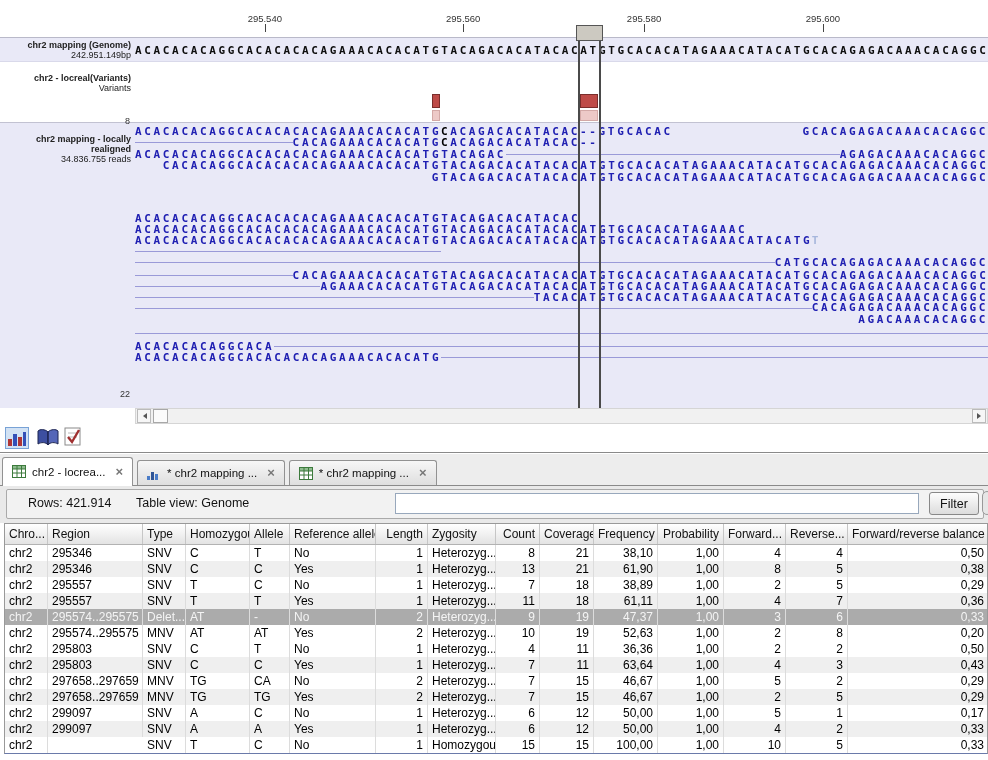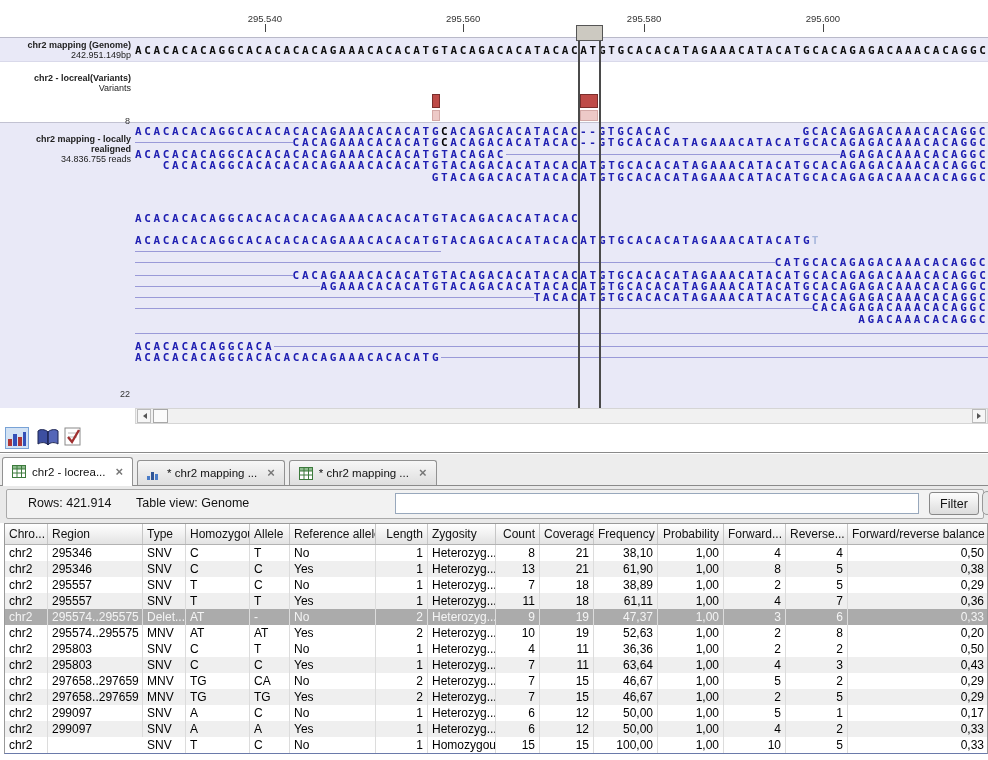--- a/index.html
+++ b/index.html
@@ -123,27 +123,27 @@
     <span class="seq mm" style="left: 440.976px; top: 126px;">C</span>
     <span class="seq" style="left: 450.248px; top: 126px;">ACAGACACATACAC</span>
     <span class="seq" style="left: 580.056px; top: 126px;">--</span>
     <span class="seq" style="left: 598.6px; top: 126px;">GTGCACAC</span>
     <span class="seq" style="left: 802.584px; top: 126px;">GCACAGAGACAAACACAGGC</span>
     <div class="pairline" style="left: 135px; width: 157.624px; top: 142px;"></div>
     <span class="seq" style="left: 292.624px; top: 137px;">CACAGAAACACACATG</span>
     <span class="seq mm" style="left: 440.976px; top: 137px;">C</span>
     <span class="seq" style="left: 450.248px; top: 137px;">ACAGACACATACAC</span>
     <span class="seq" style="left: 580.056px; top: 137px;">--</span>
-    <span class="seq" style="left: 598.6px; top: 137px;">GTGCACACATAGAAACATACATGCACAGAGACAAACACAGGC</span>
     <div class="pairline" style="left: 505.88px; width: 333.792px; top: 154px;"></div>
     <span class="seq" style="left: 135px; top: 149px;">ACACACACAGGCACACACACAGAAACACACATGTACAGAC</span>
     <span class="seq" style="left: 839.672px; top: 149px;">AGAGACAAACACAGGC</span>
     <span class="seq" style="left: 162.816px; top: 160px;">CACACAGGCACACACACAGAAACACACATGTACAGACACATACACATGTGCACACATAGAAACATACATGCACAGAGACAAACACAGGC</span>
     <span class="seq" style="left: 431.704px; top: 172px;">GTACAGACACATACACATGTGCACACATAGAAACATACATGCACAGAGACAAACACAGGC</span>
     <span class="seq" style="left: 135px; top: 213px;">ACACACACAGGCACACACACAGAAACACACATGTACAGACACATACAC</span>
+    <span class="seq" style="left: 135px; top: 224px;">ACACACACAGGCACACACACAGAAACACACATGTACAGACACATACACATGTGCACACATAGAAAC</span>
     <span class="seq" style="left: 135px; top: 235px;">ACACACACAGGCACACACACAGAAACACACATGTACAGACACATACACATGTGCACACATAGAAACATACATG</span>
     <span class="seq faint" style="left: 811.856px; top: 235px;">T</span>
     <div class="pairline" style="left: 135px; width: 305.976px; top: 251px;"></div>
     <div class="pairline" style="left: 135px; width: 639.768px; top: 262px;"></div>
     <span class="seq" style="left: 774.768px; top: 257px;">CATGCACAGAGACAAACACAGGC</span>
     <div class="pairline" style="left: 135px; width: 157.624px; top: 275px;"></div>
     <span class="seq" style="left: 292.624px; top: 270px;">CACAGAAACACACATGTACAGACACATACACATGTGCACACATAGAAACATACATGCACAGAGACAAACACAGGC</span>
     <div class="pairline" style="left: 135px; width: 185.44px; top: 286px;"></div>
     <span class="seq" style="left: 320.44px; top: 281px;">AGAAACACACATGTACAGACACATACACATGTGCACACATAGAAACATACATGCACAGAGACAAACACAGGC</span>
     <div class="pairline" style="left: 135px; width: 398.696px; top: 297px;"></div>

